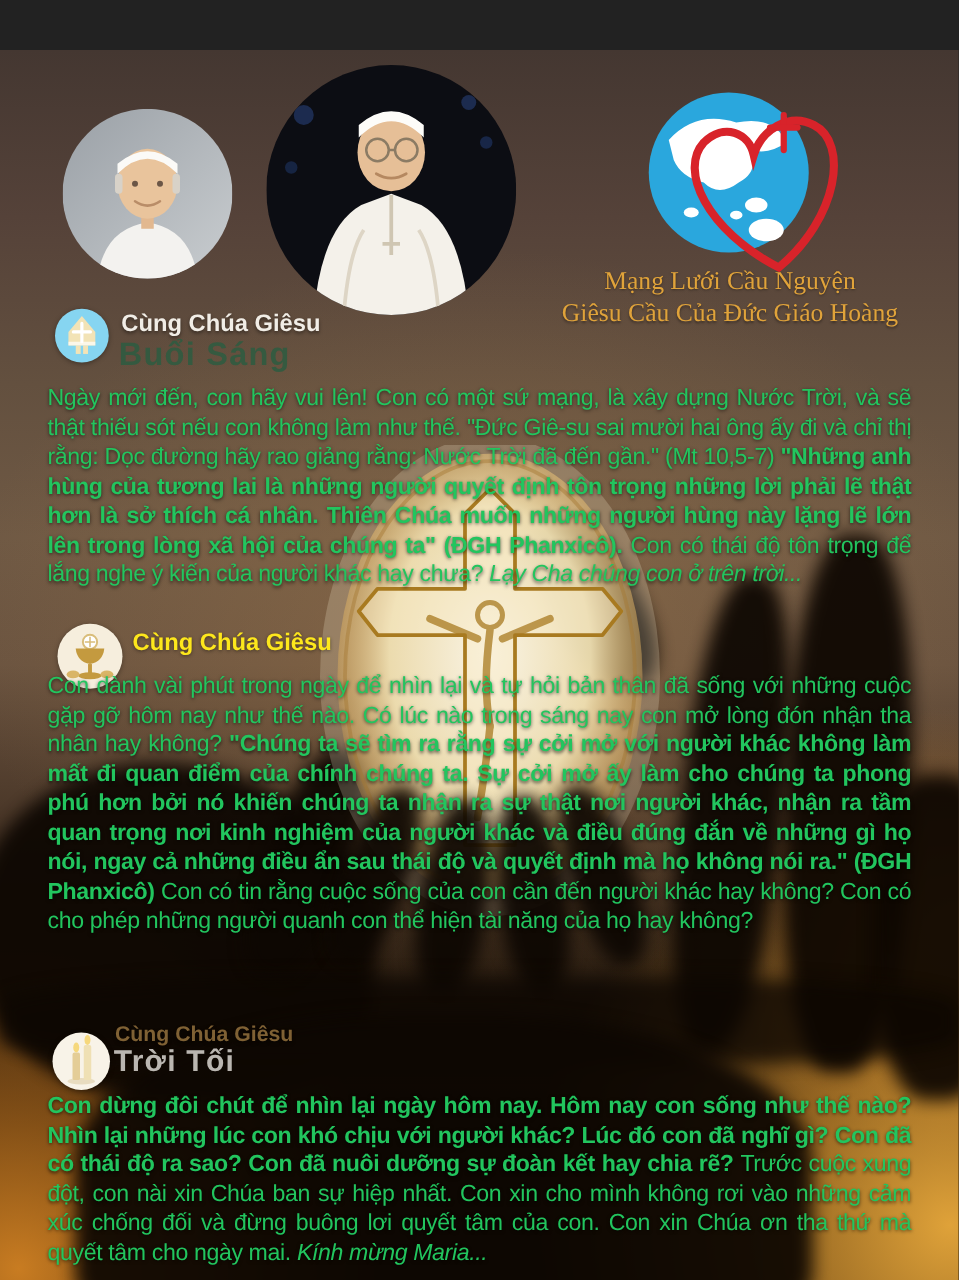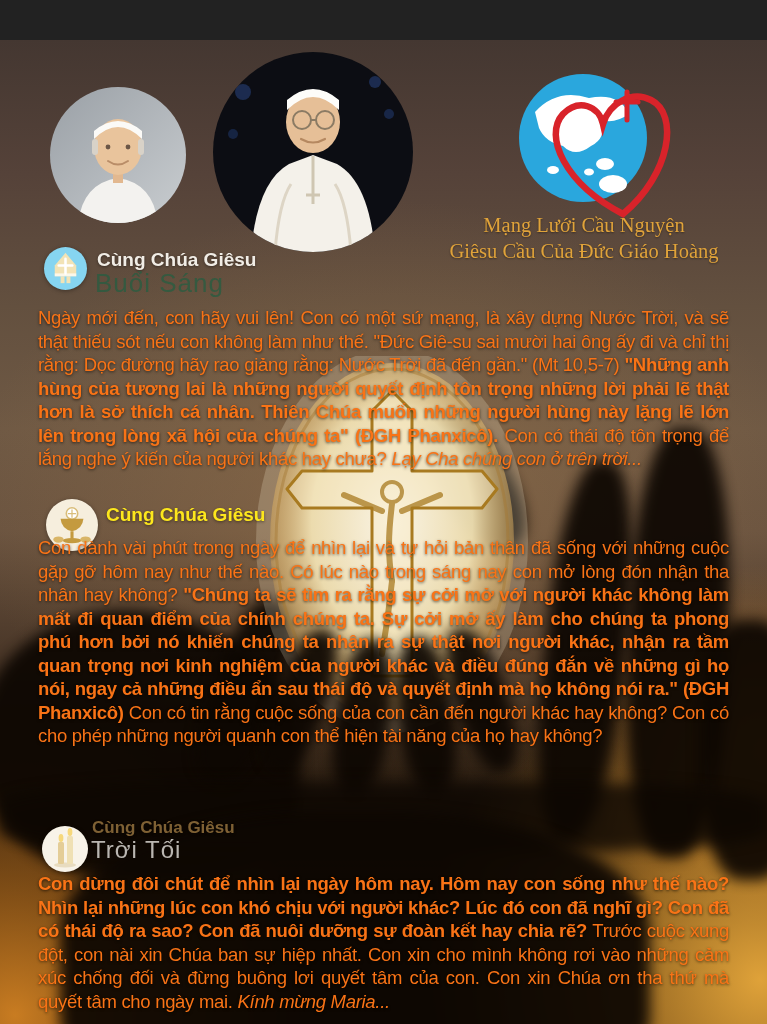--- a/index.html
+++ b/index.html
@@ -11,24 +11,24 @@
       radial-gradient(circle 340px at 760px 940px, rgba(234,170,60,.95) 0%, rgba(205,140,45,.65) 45%, rgba(120,70,20,0) 100%),
       radial-gradient(circle 180px at 765px 705px, rgba(190,125,48,.75) 0%, rgba(120,70,20,0) 100%),
       radial-gradient(ellipse 420px 300px at 390px 460px, rgba(160,120,75,.45) 0%, rgba(120,85,45,0) 100%),
       linear-gradient(180deg,#443731 0%,#554239 13%,#63503f 26%,#6f5944 38%,#6b5440 48%,#4a3728 60%,#2a1d11 72%,#170e07 84%,#100a04 100%);
   }
   .sil{position:absolute;background:#0d0702;filter:blur(7px);opacity:.93;}
   .photo{position:absolute;border-radius:50%;overflow:hidden;}
   .abs{position:absolute;}
   .kicker{position:absolute;font-family:Liberation Sans, sans-serif;font-weight:700;
           text-shadow:0 1px 3px rgba(0,0,0,.45);white-space:nowrap;}
-  .sec-title{position:absolute;font-family:"Liberation Sans",sans-serif;font-weight:400;
+  .sec-title{position:absolute;font-family:"Liberation Sans",sans-serif;font-weight:700;
           letter-spacing:1px;white-space:nowrap;}
   .para{position:absolute;left:38px;width:691px;text-align:justify;
-        font-size:18.5px;line-height:23.5px;letter-spacing:-0.3px;color:#f97316;
+        font-size:18.5px;line-height:23.5px;letter-spacing:-0.3px;color:#22c55e;
         text-shadow:0 1px 3px rgba(0,0,0,.65);margin:0;}
   .seg{font-style:normal;font-weight:400;}
   .seg.bold{font-weight:700;}
   .seg.italic{font-style:italic;}
   .org{position:absolute;left:408px;top:172px;width:352px;text-align:center;
        font-family:"Liberation Serif","DejaVu Serif",serif;font-size:20.5px;line-height:26px;
        color:#e0a33a;text-shadow:0 1px 2px rgba(0,0,0,.4);}
   .footer{position:absolute;right:22px;top:993px;font-size:14.5px;letter-spacing:.3px;
        color:#efece5;white-space:nowrap;transform:scaleX(.88);transform-origin:right center;
        text-shadow:0 1px 2px rgba(0,0,0,.8);}

